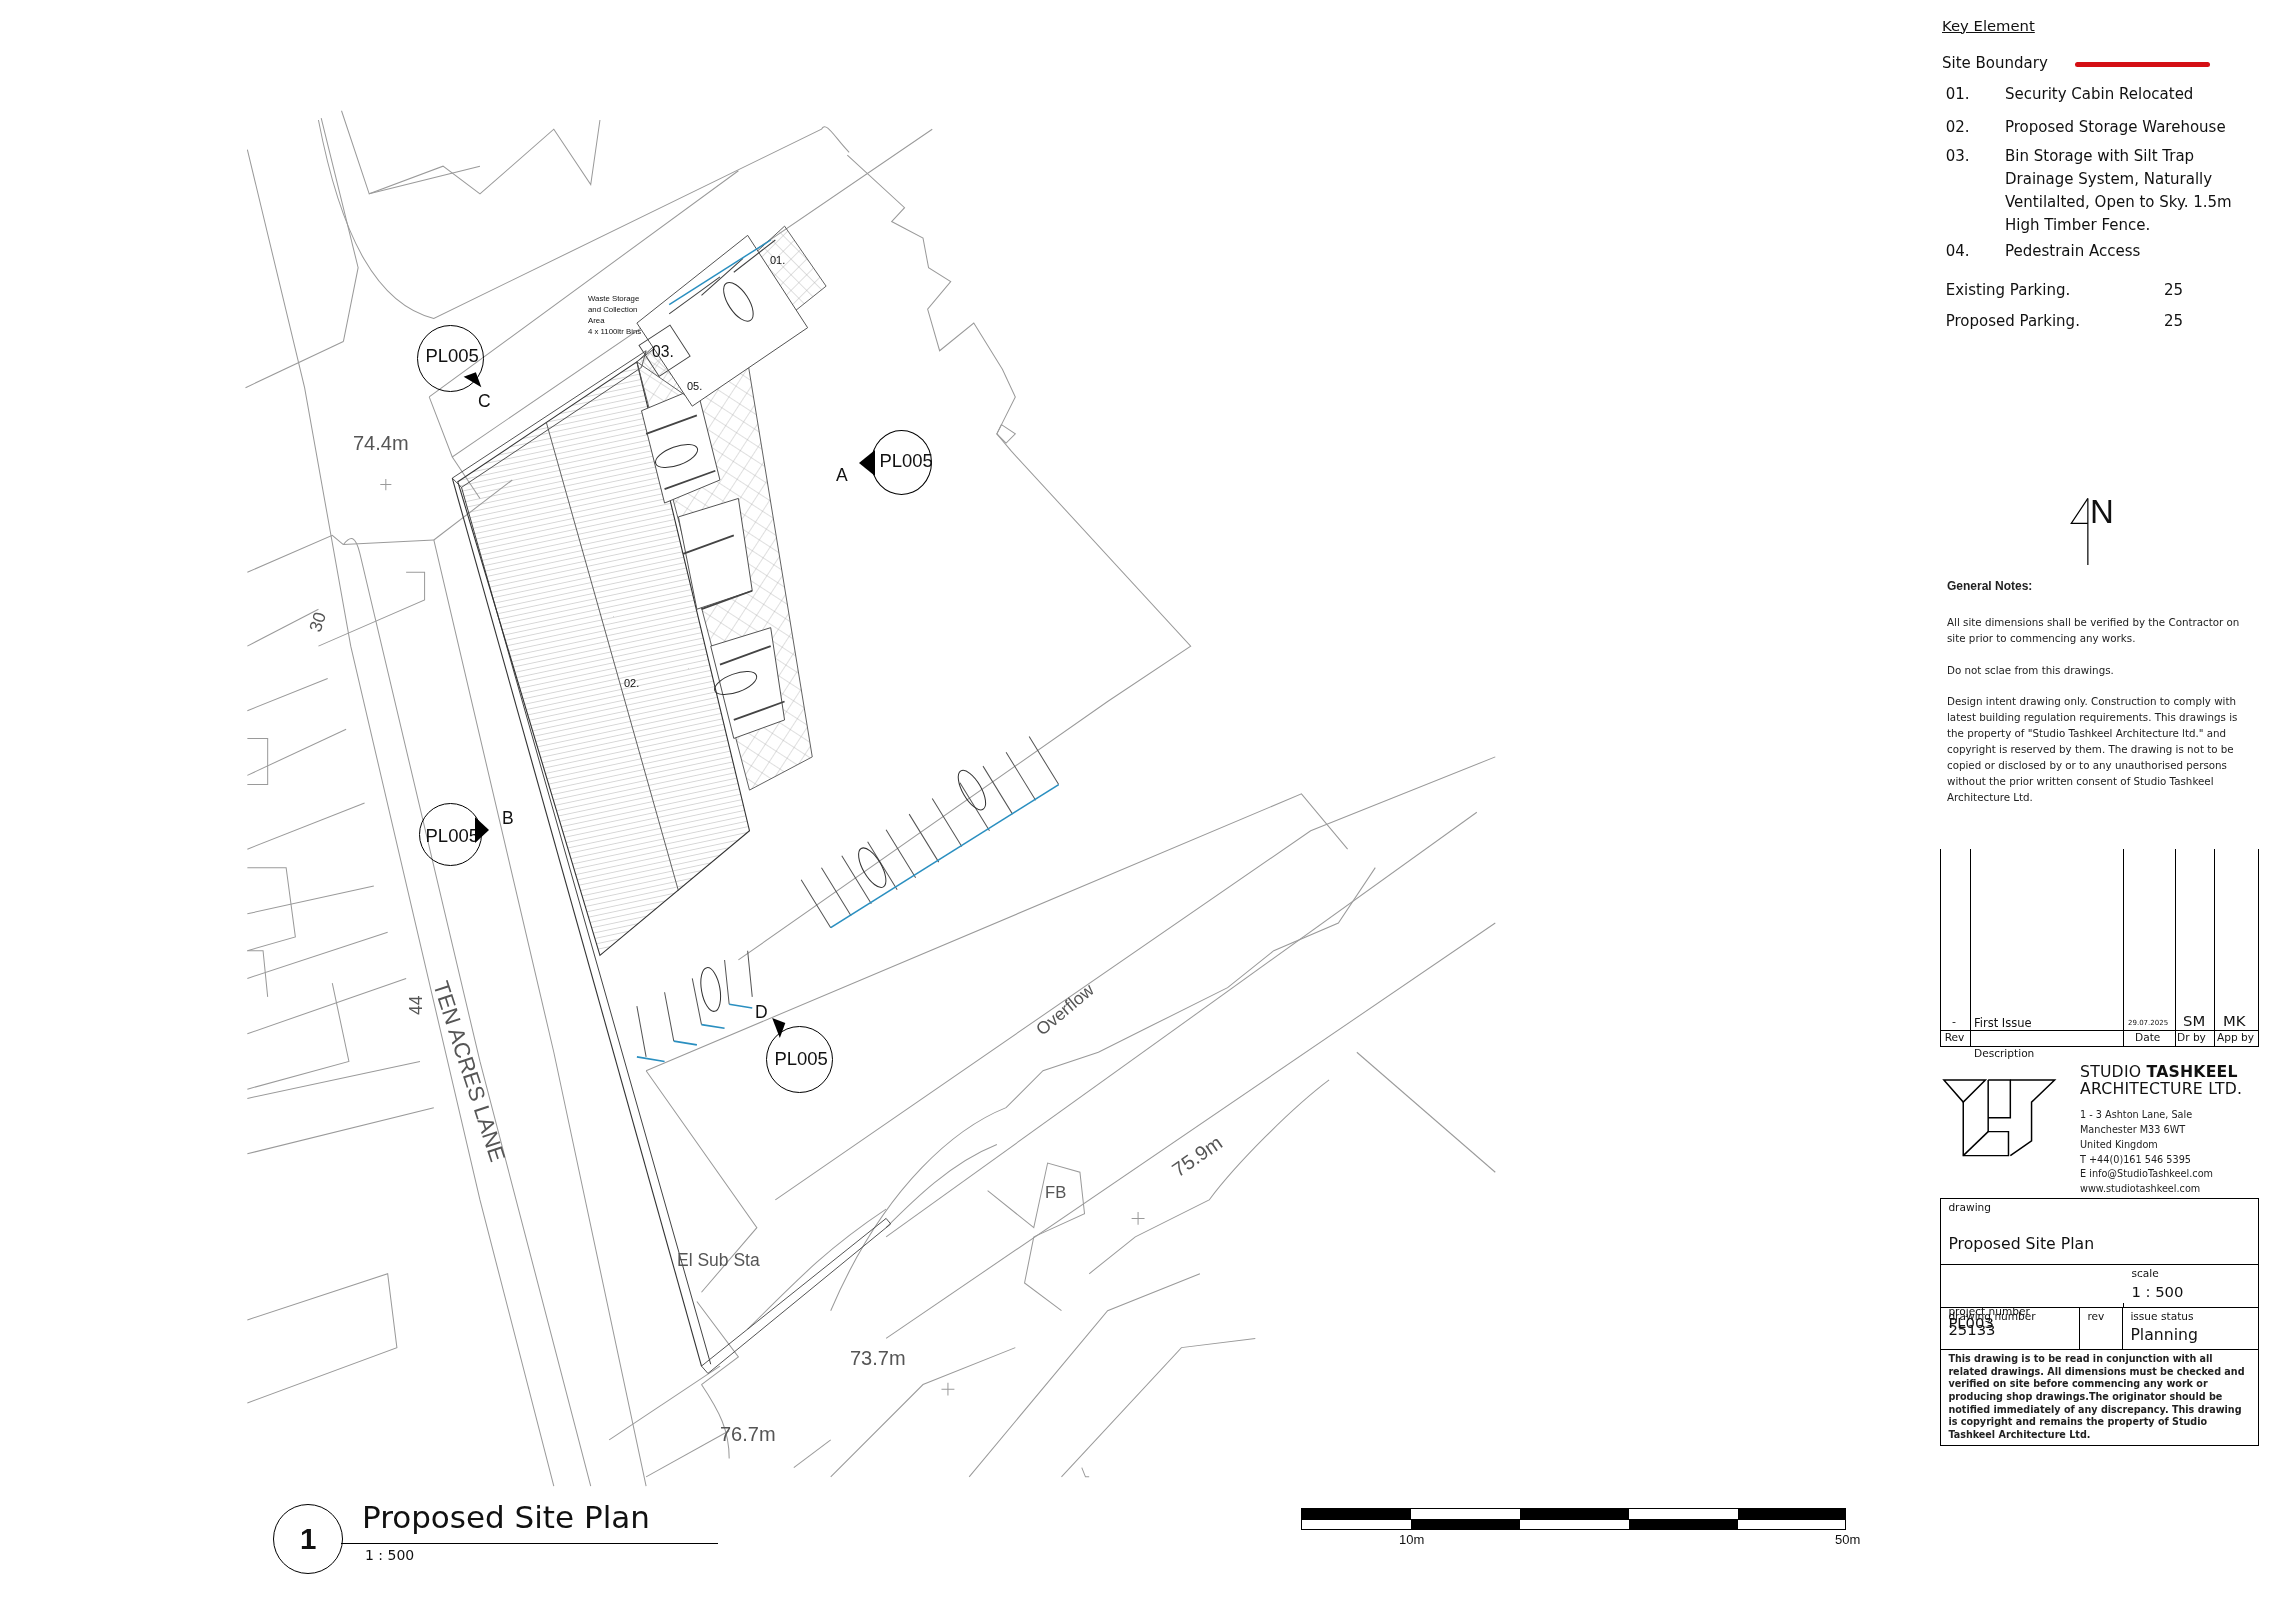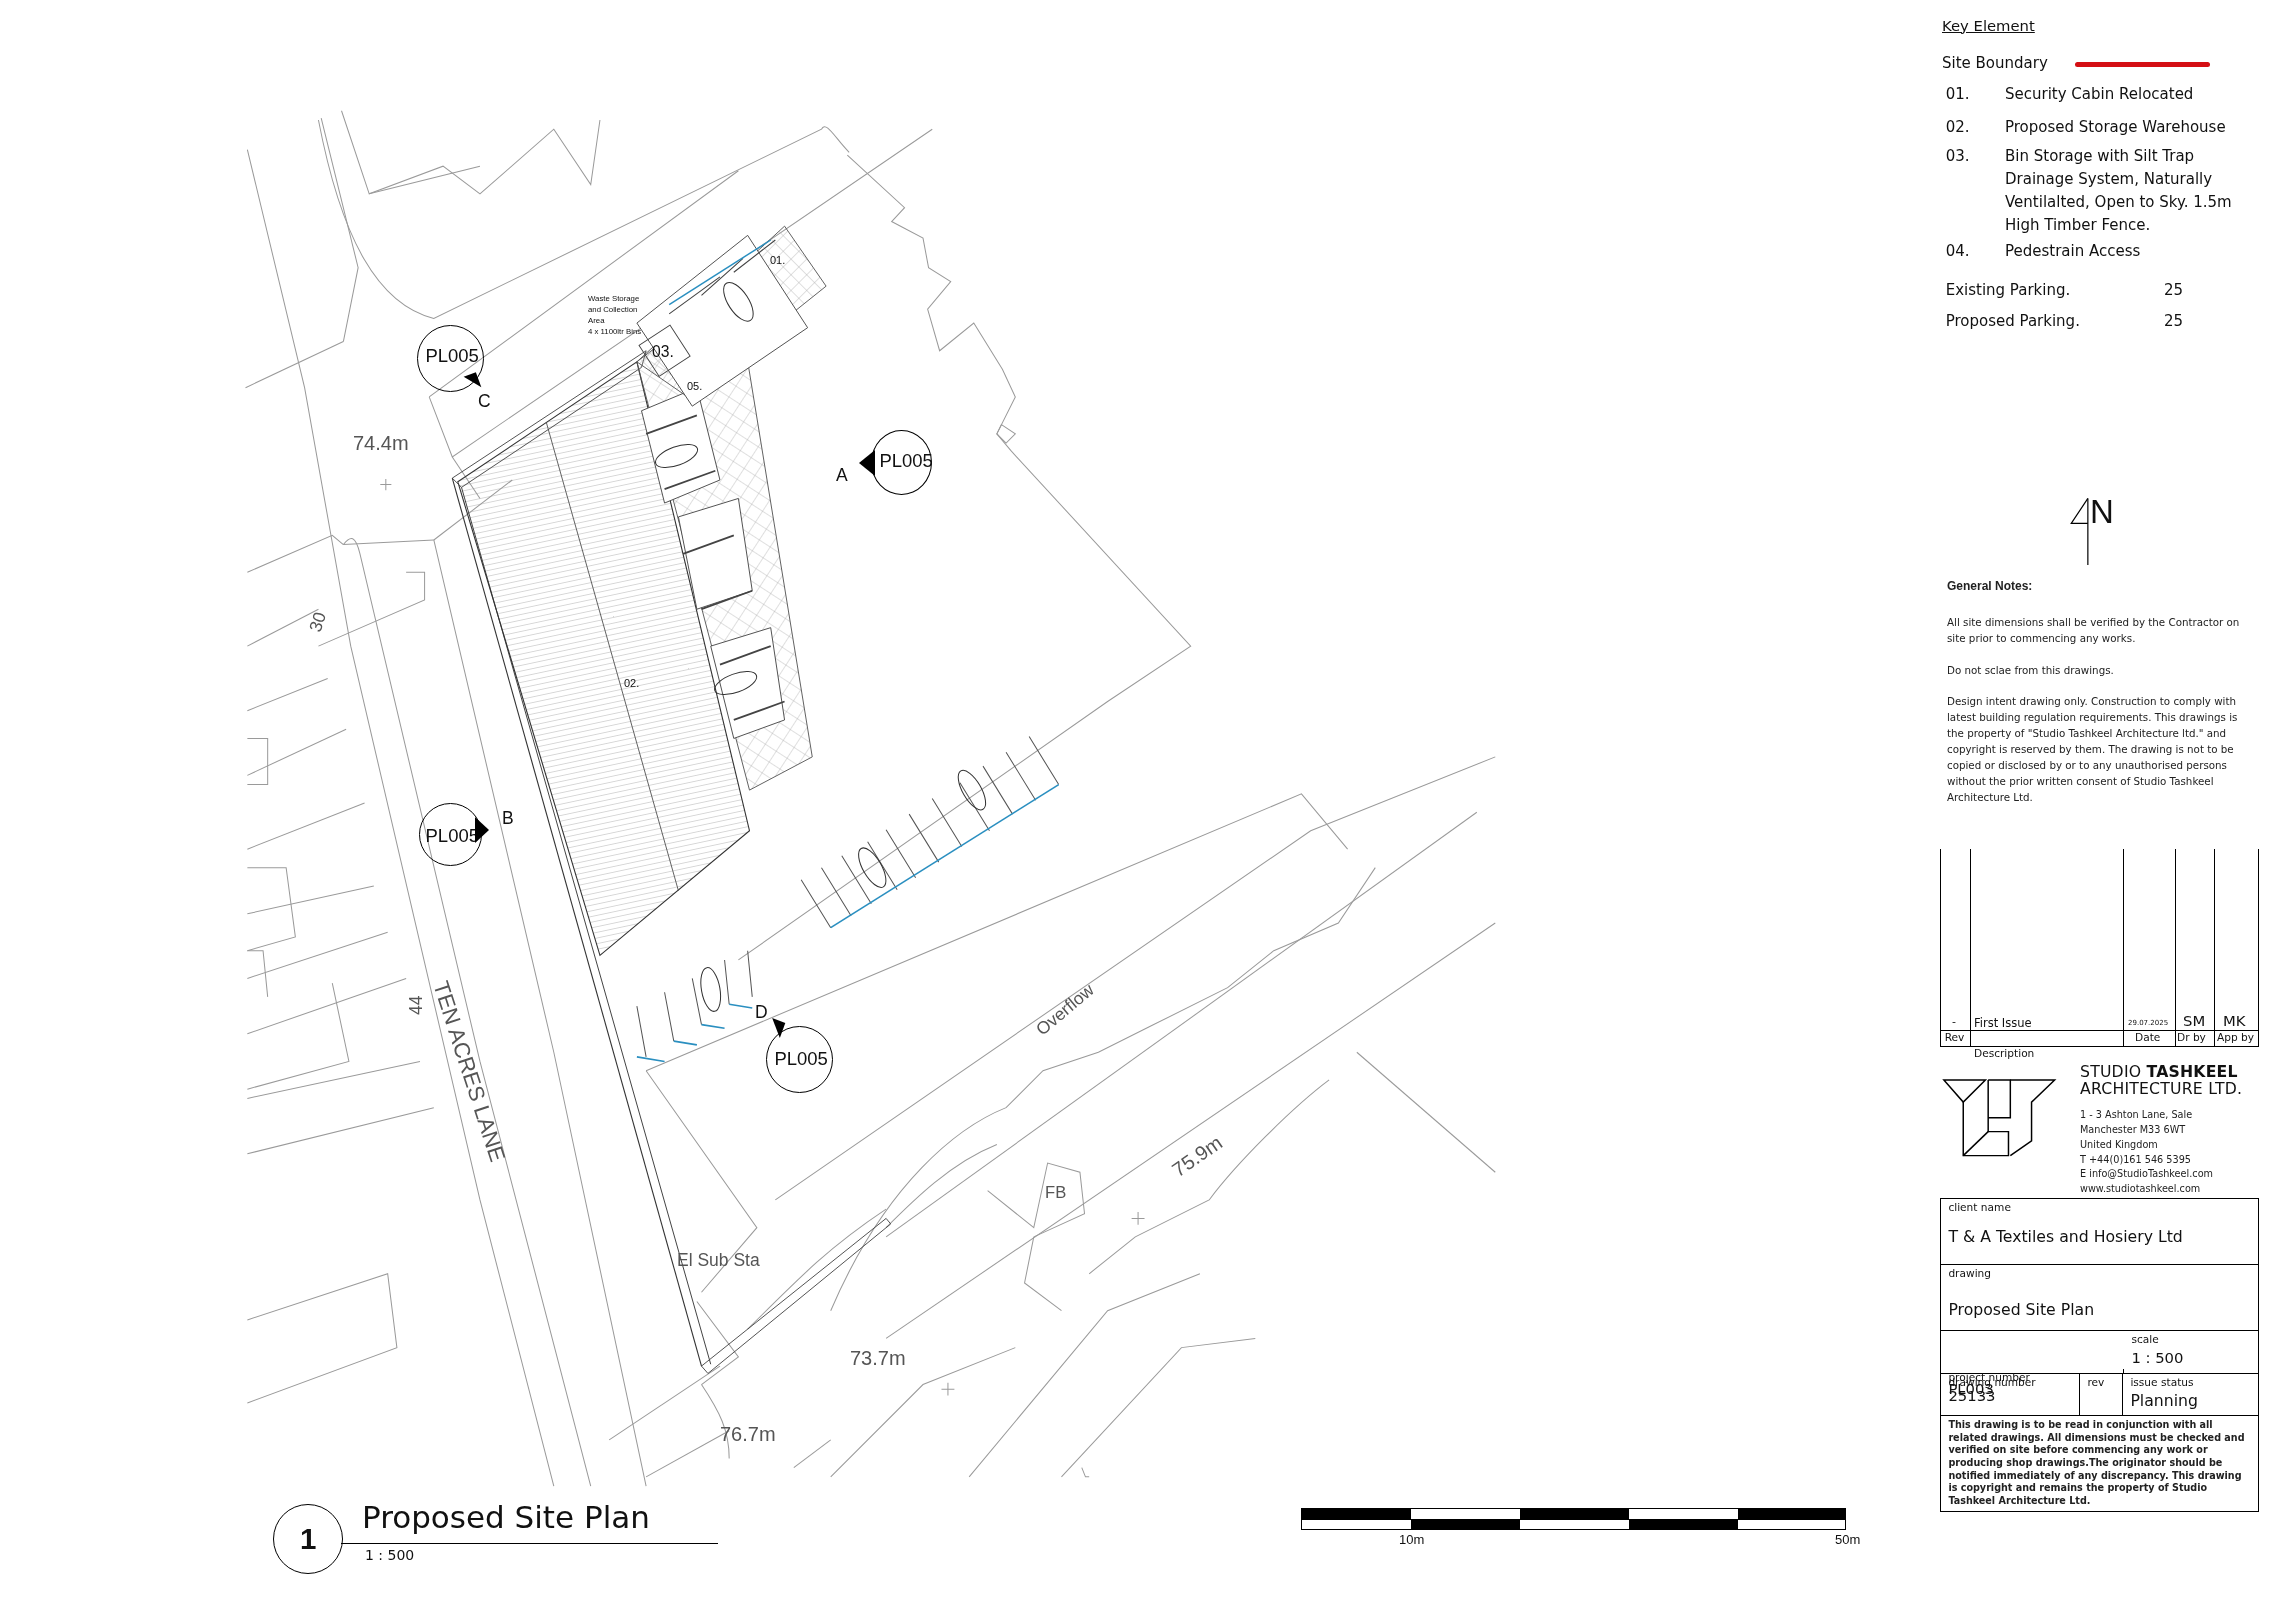--- a/index.html
+++ b/index.html
@@ -292,24 +292,20 @@
     <div>Manchester M33 6WT</div>
     <div>United Kingdom</div>
     <div>T  +44(0)161 546 5395</div>
     <div>E  info@StudioTashkeel.com</div>
     <div>www.studiotashkeel.com</div>
   </div>
 </div>
 
 <div class="tb">
   <div class="cell" style="height:65px;">
-    <span class="cap">client name</span>
-    <span class="val" style="top:28px;">T &amp; A Textiles and Hosiery Ltd</span>
-  </div>
-  <div class="cell" style="height:65px;">
     <span class="cap">drawing</span>
     <span class="val" style="top:35px;">Proposed Site Plan</span>
   </div>
   <div class="cell split" style="height:42px;">
     <div style="position:relative;width:182px;border-right:1.4px solid #000;margin-top:38px;">
       <span class="cap">project number</span>
       <span class="val" style="top:17.5px;font-size:14.8px;">25133</span>
     </div>
     <div style="position:relative;flex:1;">
       <span class="cap">scale</span>

